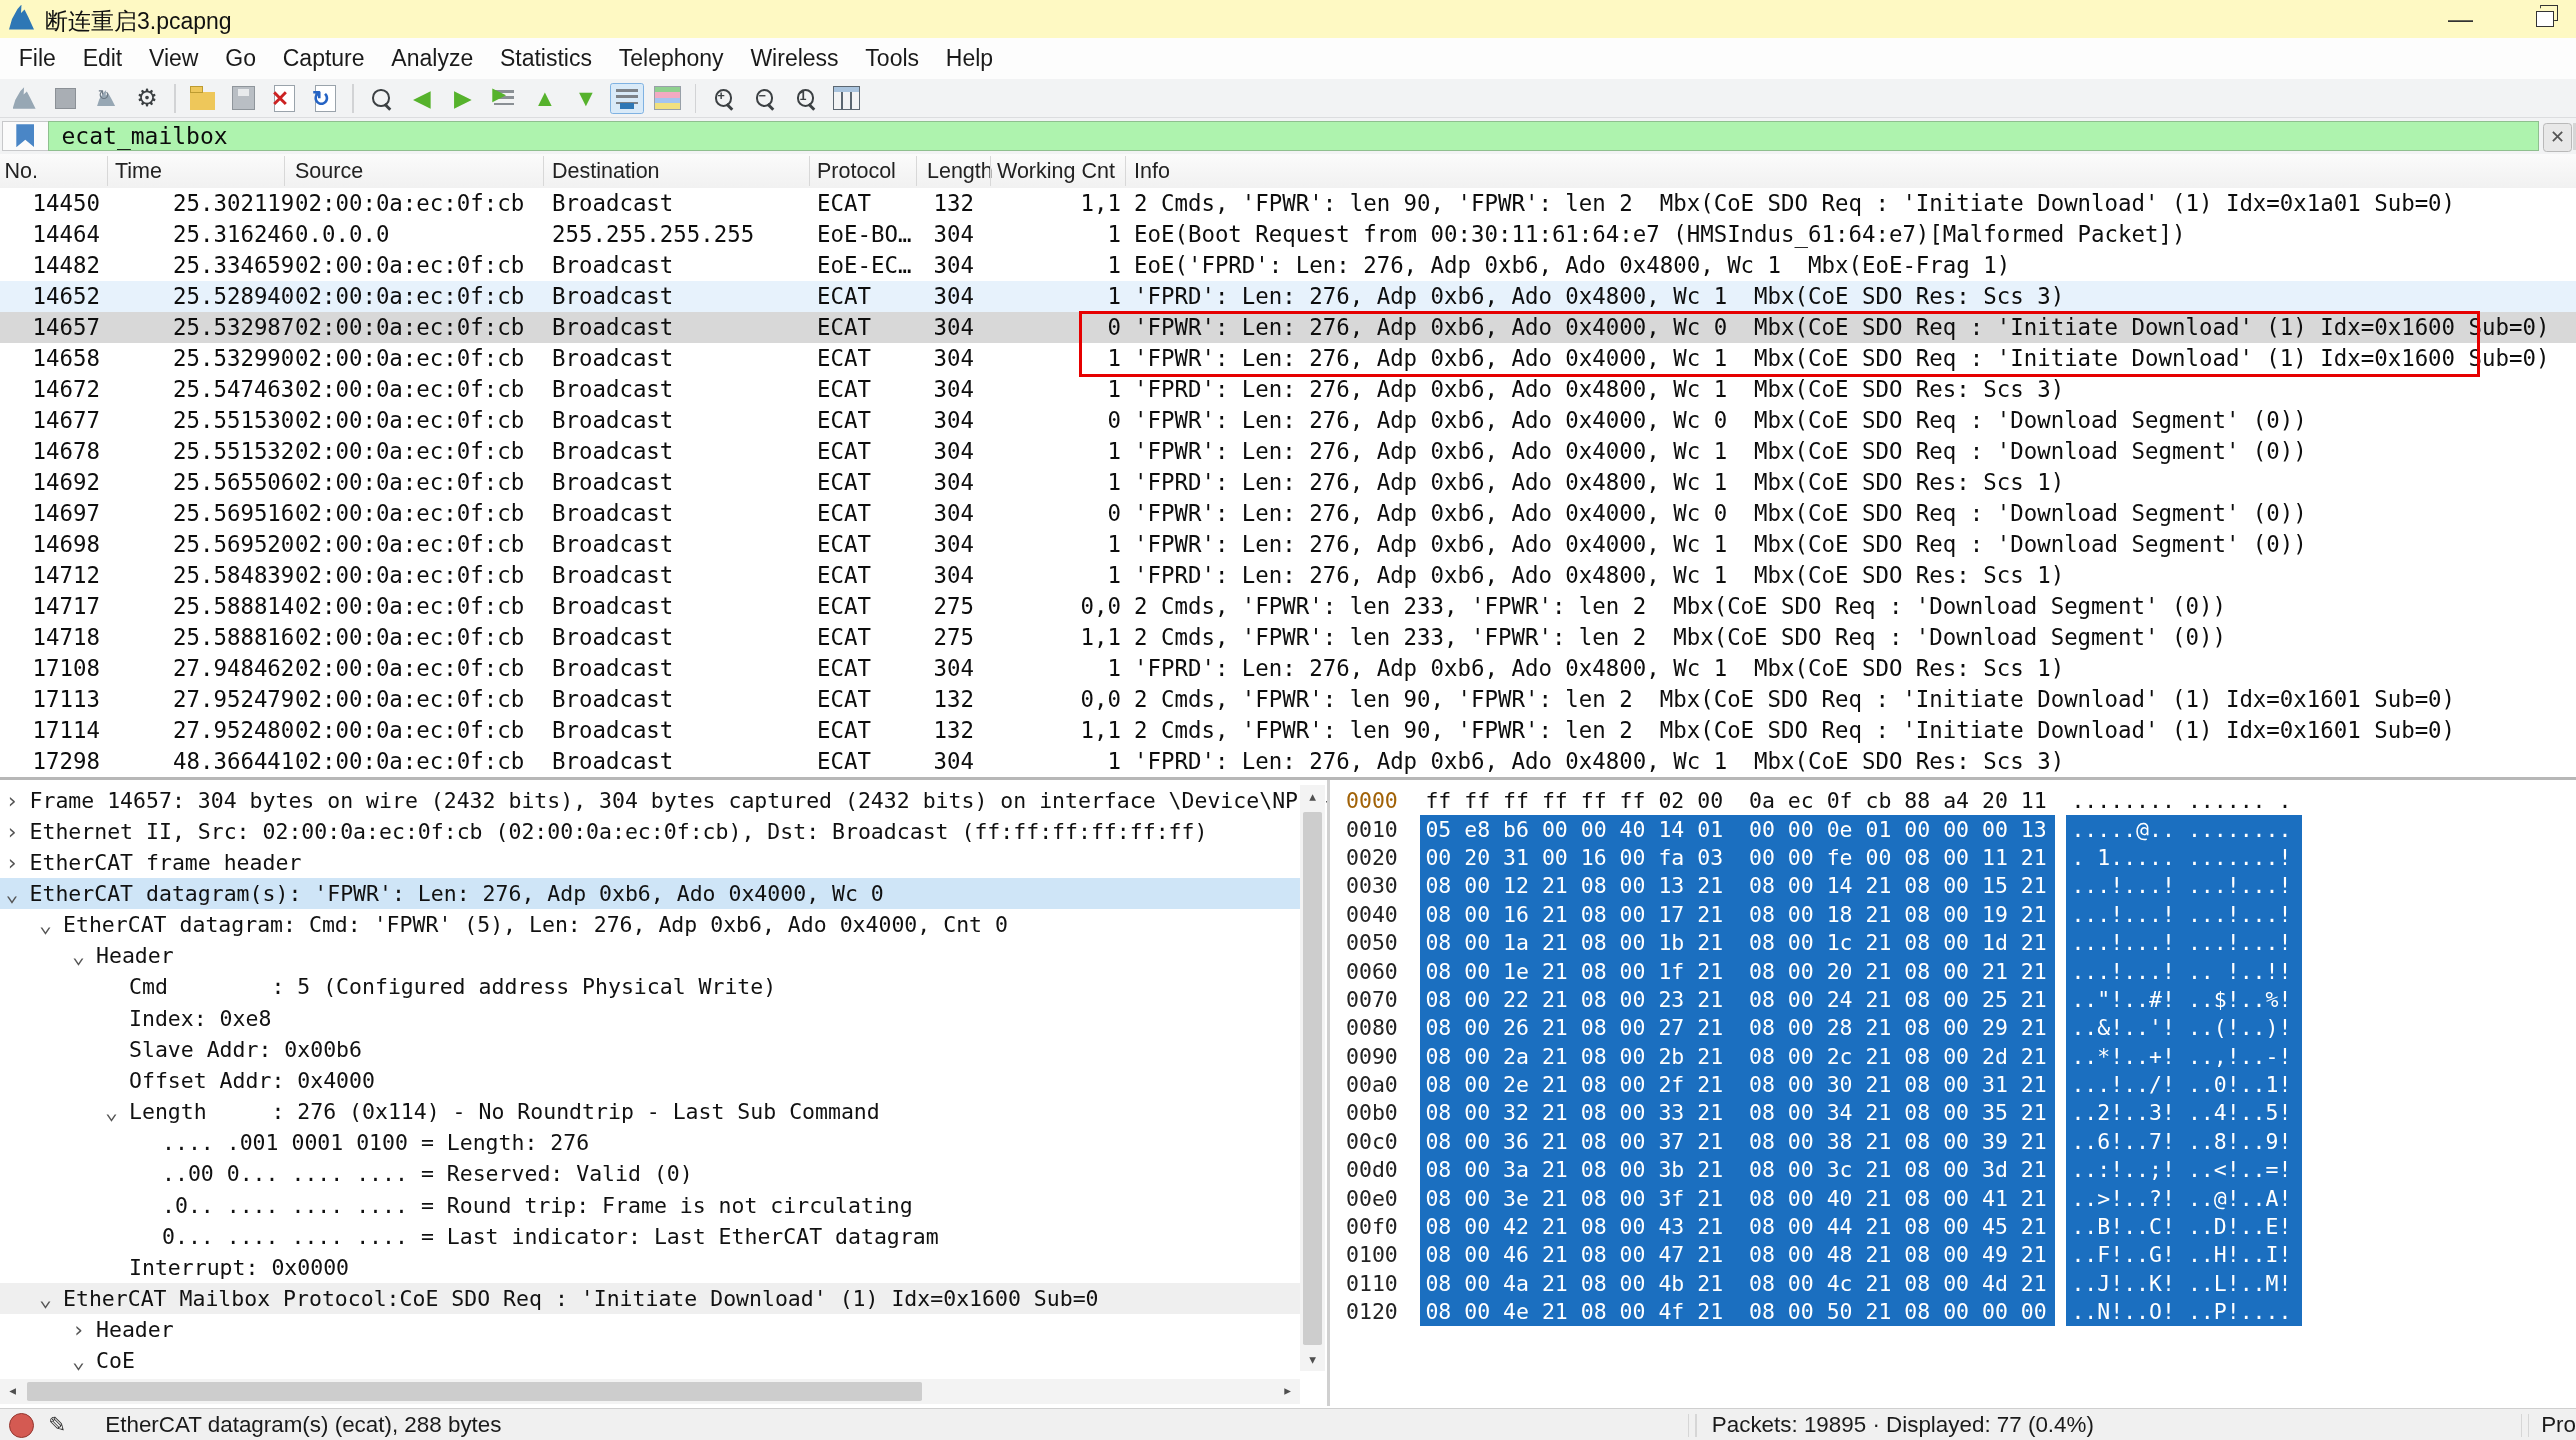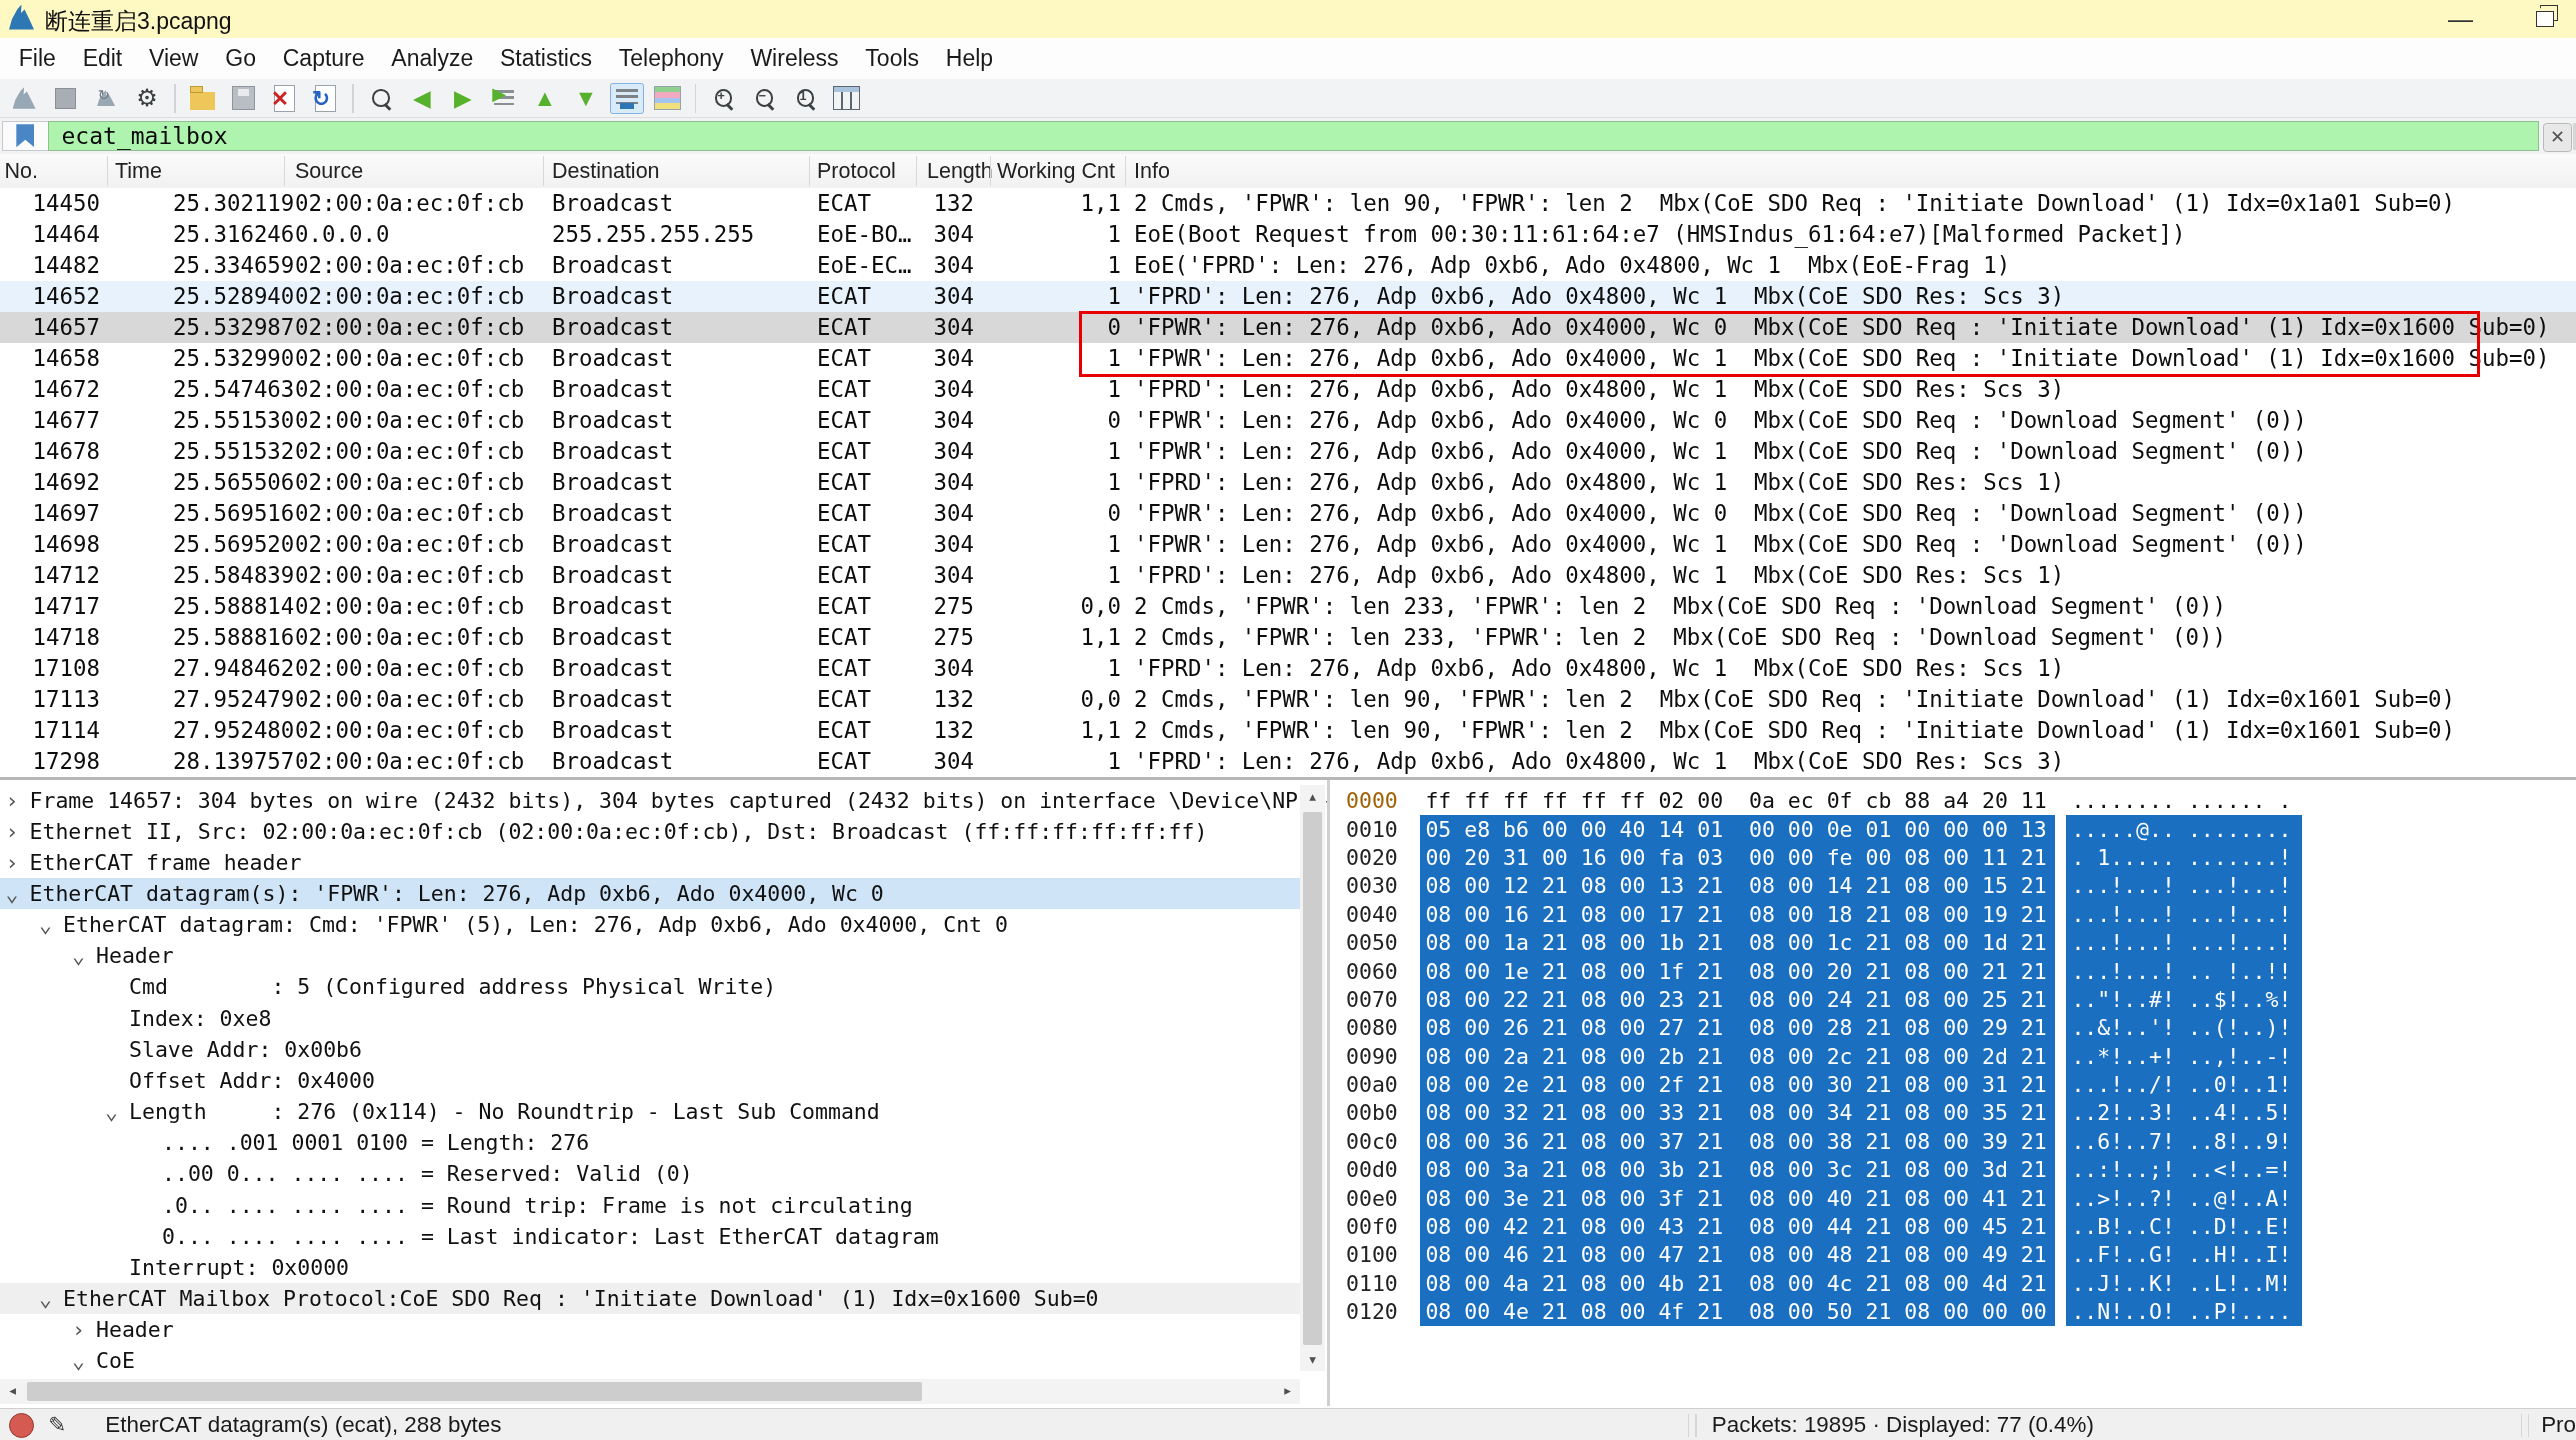--- a/index.html
+++ b/index.html
@@ -471,21 +471,21 @@
       <span class="c-time pre">27.952480</span>
       <span class="c-src pre">02:00:0a:ec:0f:cb</span>
       <span class="c-dst pre">Broadcast</span>
       <span class="c-proto pre">ECAT</span>
       <span class="c-len pre">132</span>
       <span class="c-wcnt pre">1,1</span>
       <span class="c-info pre">2 Cmds, 'FPWR': len 90, 'FPWR': len 2  Mbx(CoE SDO Req : 'Initiate Download' (1) Idx=0x1601 Sub=0)</span>
     </div>
     <div class="prow mono" style="top: 558px;">
       <span class="c-no pre">17298</span>
-      <span class="c-time pre">28.139757</span>
+      <span class="c-time pre">48.366441</span>
       <span class="c-src pre">02:00:0a:ec:0f:cb</span>
       <span class="c-dst pre">Broadcast</span>
       <span class="c-proto pre">ECAT</span>
       <span class="c-len pre">304</span>
       <span class="c-wcnt pre">1</span>
       <span class="c-info pre">'FPRD': Len: 276, Adp 0xb6, Ado 0x4800, Wc 1  Mbx(CoE SDO Res: Scs 3)</span>
     </div>
   </div>
 <div id="red-annotation" class="abs" style="border-color: rgb(230, 0, 0);"></div>
 

